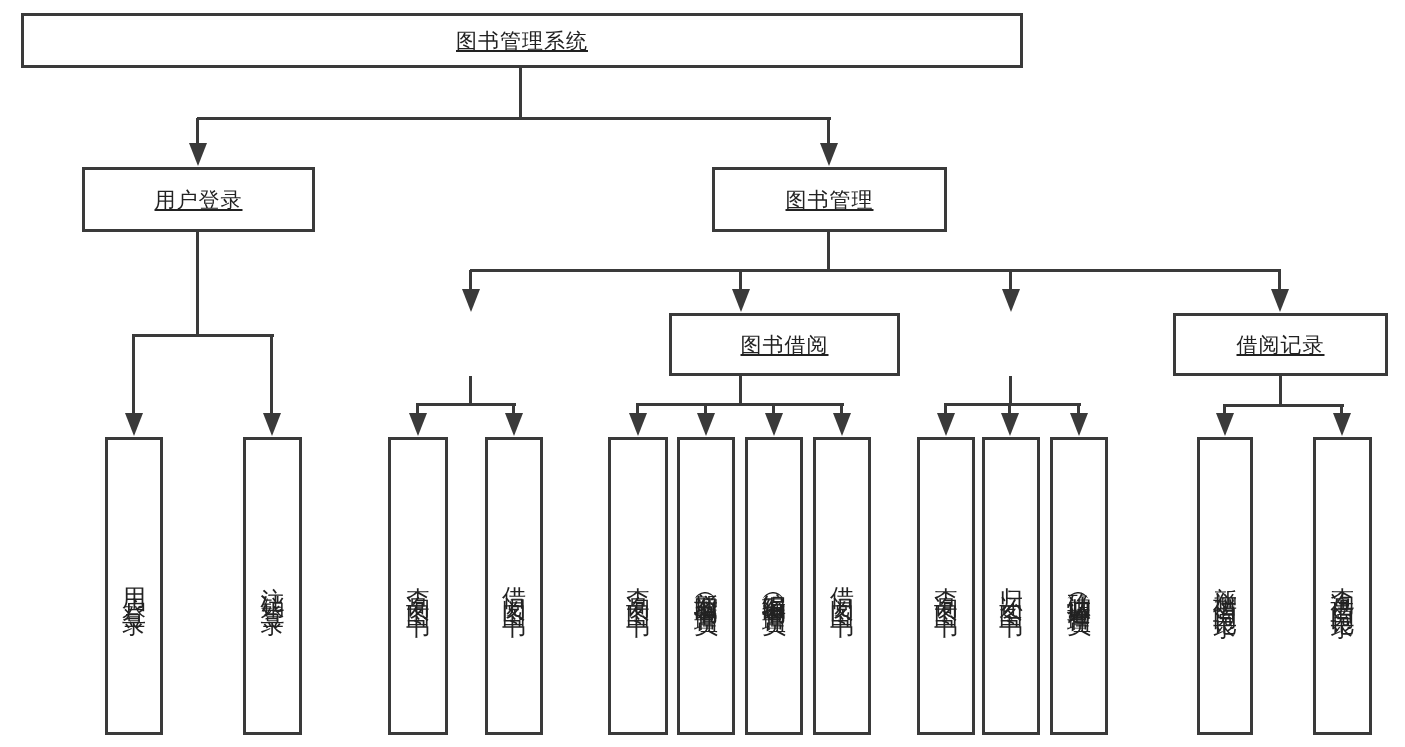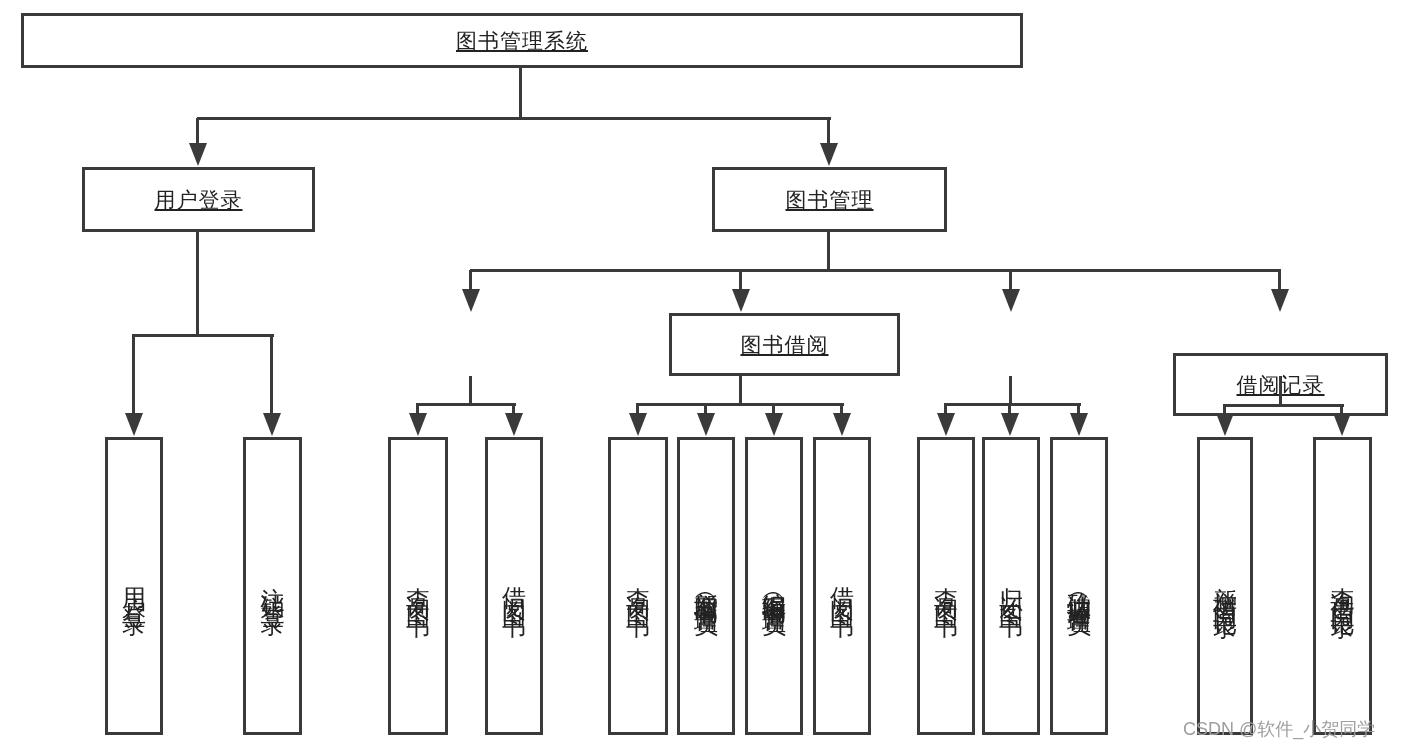--- a/index.html
+++ b/index.html
@@ -92,21 +92,21 @@
   <div class="node" style="left:712px;top:167px;width:235px;height:65px;">
     <span>图书管理</span>
   </div>
 
 
   <div class="node" style="left:633px;top:313px;width:231px;height:63px;margin-left:36px;">
     <span>图书借阅</span>
   </div>
 
 
-  <div class="node" style="left:1173px;top:313px;width:215px;height:63px;margin-top:40px;">
+  <div class="node" style="left:1173px;top:313px;width:215px;height:63px;">
     <span>借阅记录</span>
   </div>
 
   <div class="leaf short" style="left:105px;width:58px;">
     <span>用户登录</span>
   </div>
   <div class="leaf short" style="left:243px;width:59px;">
     <span>注销登录</span>
   </div>
   <div class="leaf short" style="left:388px;width:60px;">
@@ -195,15 +195,14 @@
   <div class="ashaft" style="left:1077px;top:404px;height:12px;"></div>
   <div class="ahead" style="left:1070px;top:413px;"></div>
 
   <div class="vline" style="left:1279px;top:376px;height:31px;"></div>
   <div class="hline" style="left:1223px;top:404px;width:121px;"></div>
   <div class="ashaft" style="left:1223px;top:405px;height:11px;"></div>
   <div class="ahead" style="left:1216px;top:413px;"></div>
   <div class="ashaft" style="left:1340px;top:405px;height:11px;"></div>
   <div class="ahead" style="left:1333px;top:413px;"></div>
 
-  <div class="watermark">CSDN @软件_小贺同学</div>
 
 </div>
 
 </body></html>

